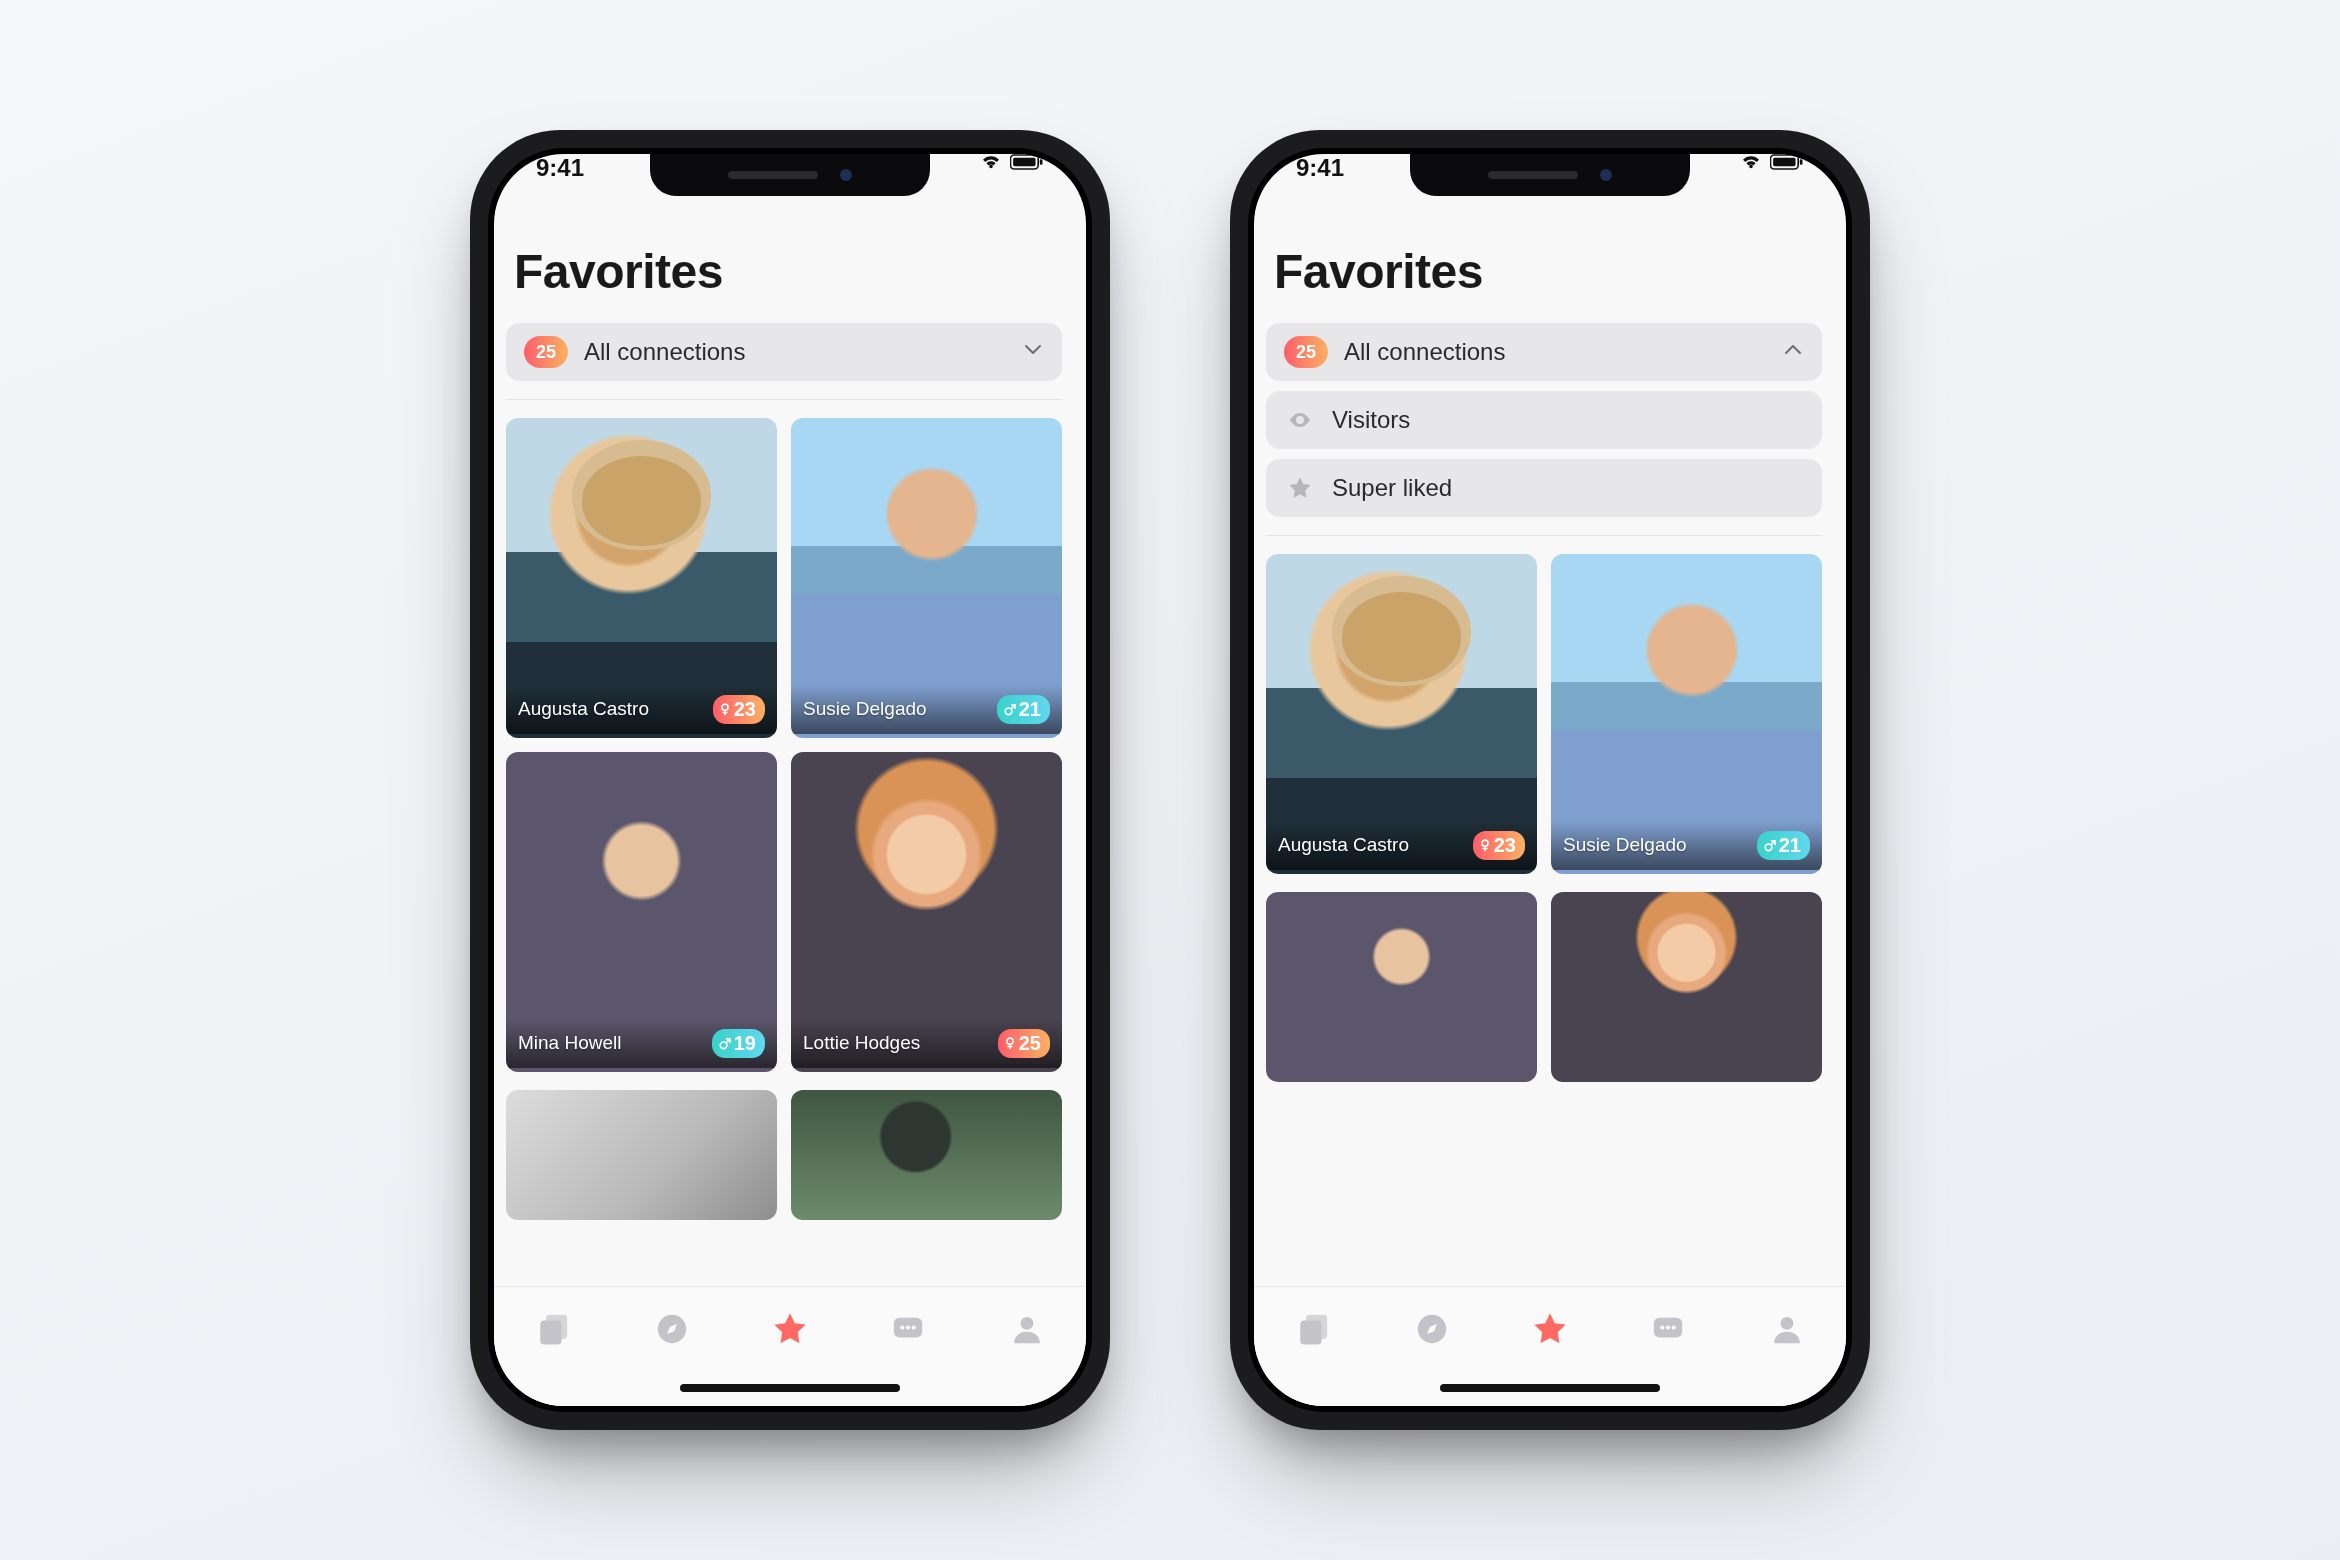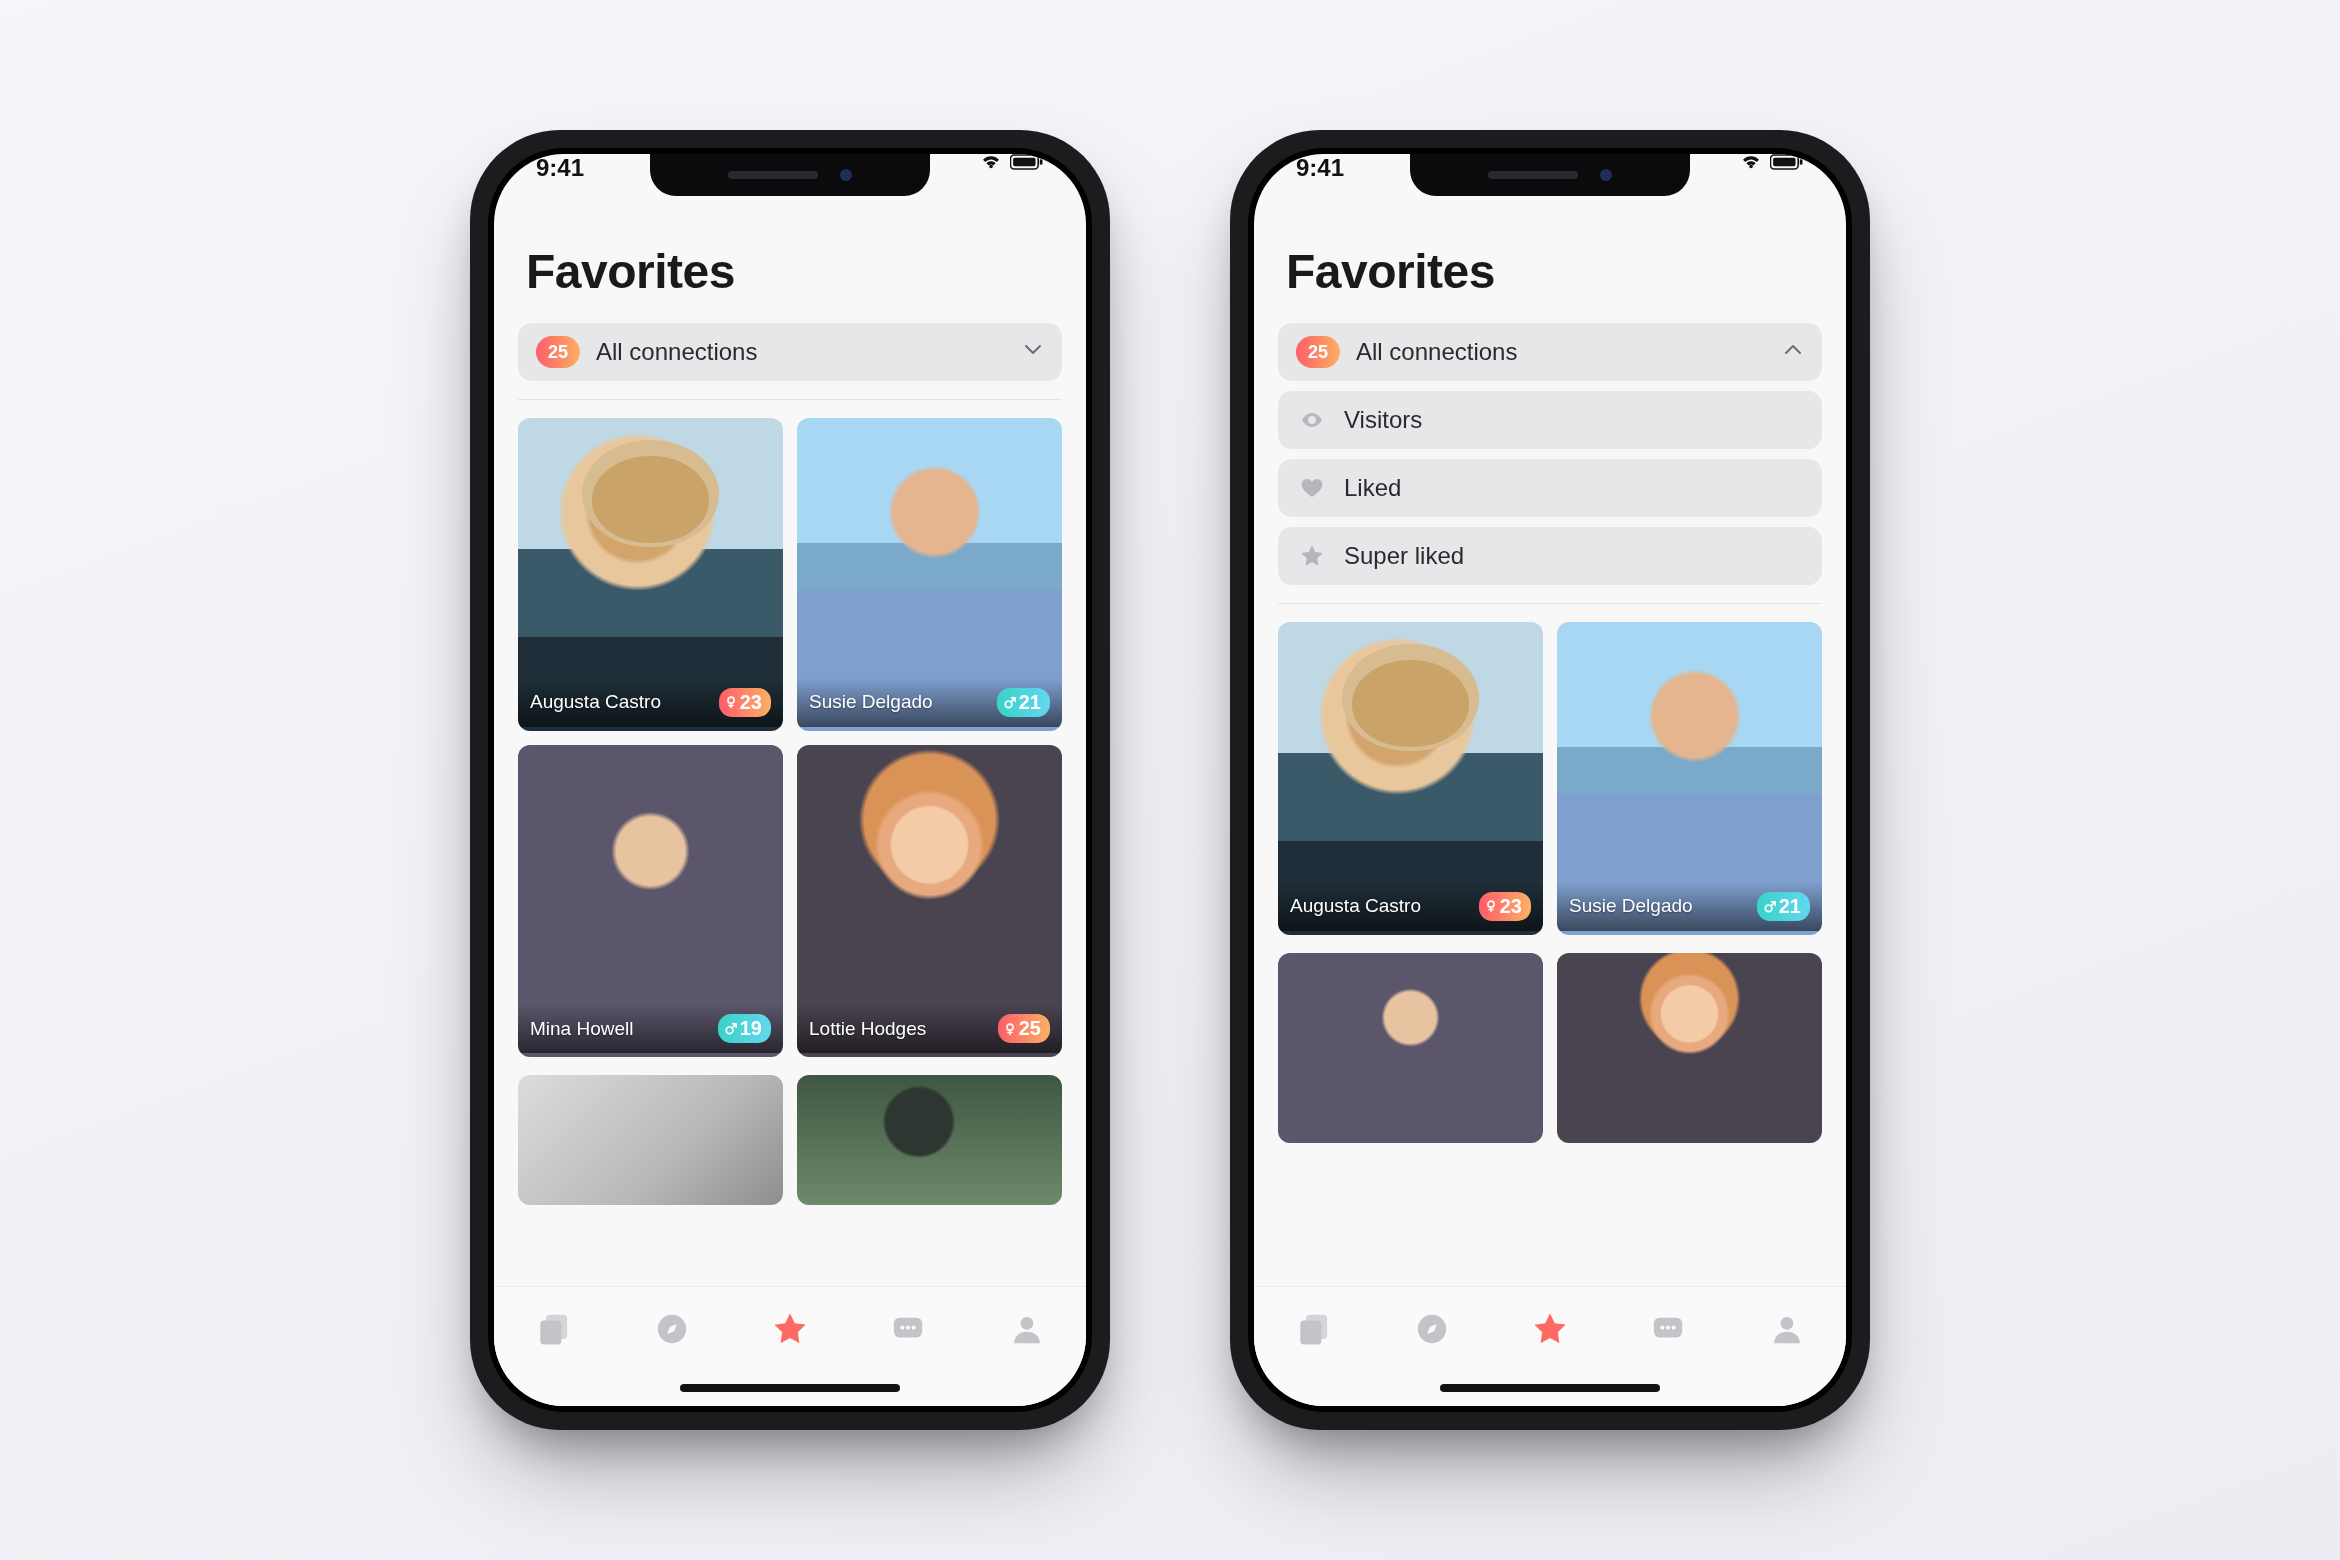--- a/index.html
+++ b/index.html
@@ -67,21 +67,21 @@
     display:flex;align-items:flex-start;justify-content:space-between;
     padding: 0 42px 4px 42px;
     font-size: 24px; font-weight:600; color:#111;
   }
   .status-right { display:flex;align-items:center;gap:8px;}
   .status-right svg { display:block; }
 
   
   .content {
     flex:1;
-    padding: 18px 24px 0 24px;
+    padding: 18px 24px 0 12px;
     overflow:hidden;
     position:relative;
   }
   .page-title { font-size: 48px; font-weight:800; letter-spacing:-.5px; color:#1a1a1a; margin: 8px 8px 24px 8px;}
 
   
   .filter-wrap { border-bottom: 1px solid #e4e4e7; padding-bottom: 18px; margin-bottom: 14px;}
   .pill {
     background:#e7e7ea;
     border-radius: 14px;
@@ -397,28 +397,20 @@
         <div class="pill option-row">
           <span class="pill-icon">
                 <svg width="28" height="24" viewBox="0 0 24 24">
                   <use href="#ic-eye"></use>
                 </svg>
               </span>
           <span class="pill-label">Visitors</span>
         </div>
         <div class="pill option-row">
           <span class="pill-icon">
-                <svg width="26" height="24" viewBox="0 0 24 24">
-                  <use href="#ic-heart"></use>
-                </svg>
-              </span>
-          <span class="pill-label">Liked</span>
-        </div>
-        <div class="pill option-row">
-          <span class="pill-icon">
                 <svg width="26" height="26" viewBox="0 0 24 24">
                   <use href="#ic-star"></use>
                 </svg>
               </span>
           <span class="pill-label">Super liked</span>
         </div>
       </div>
 
       <div class="grid">
         <div class="card ph1">

